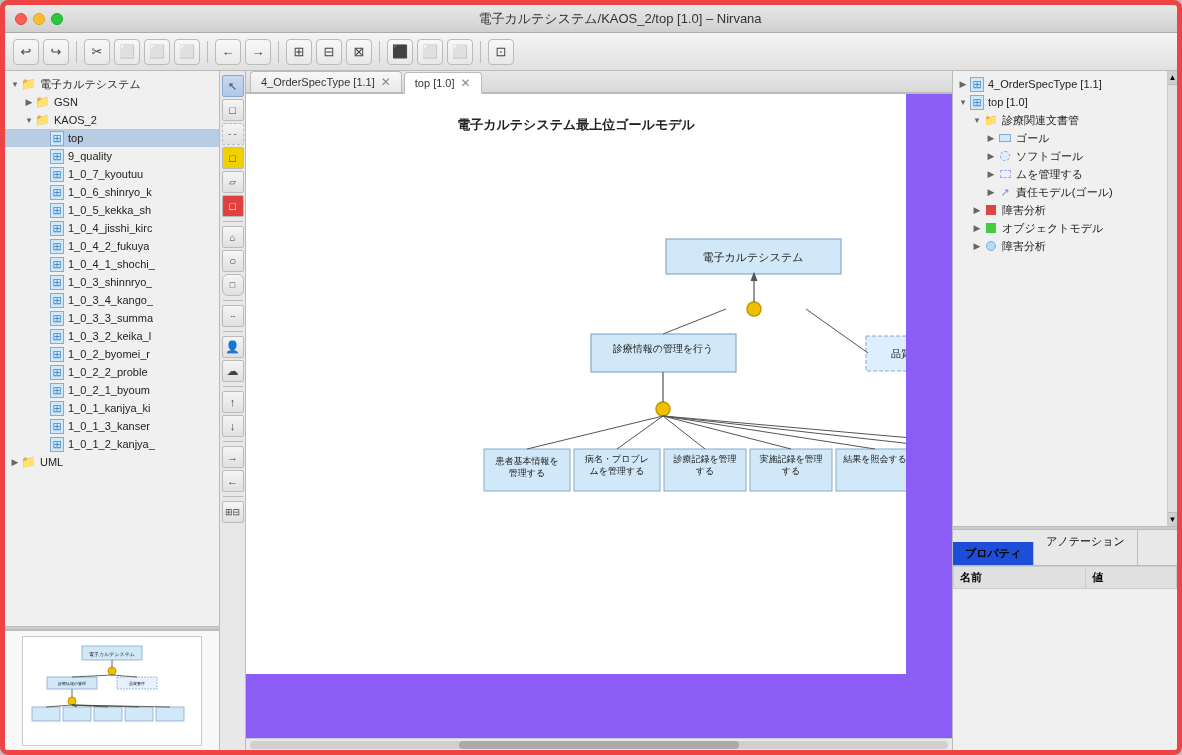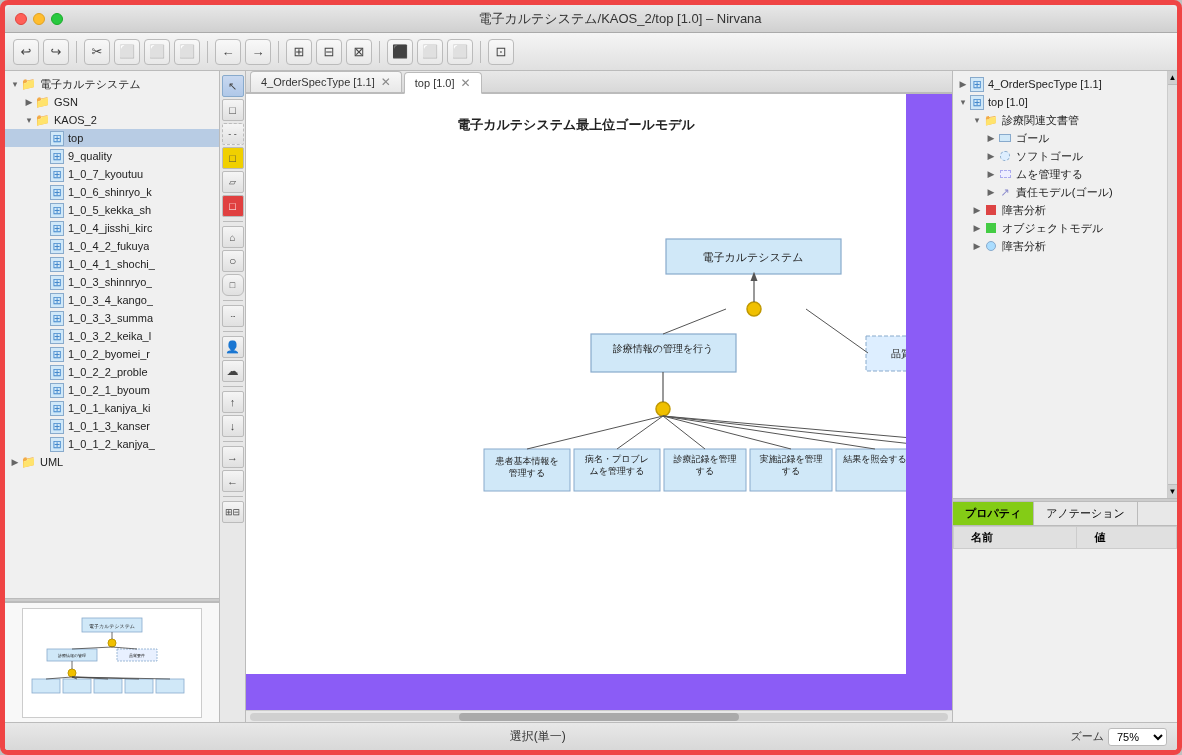--- a/index.html
+++ b/index.html
@@ -62,24 +62,24 @@
     .zoom-label { font-size: 11px; }
     .zoom-select { font-size: 11px; border: 1px solid #bbb; background: white; padding: 1px 4px; border-radius: 3px; }
 
     
     .right-panel { width: 225px; background: #f0f0f0; border-left: 1px solid #bbb; display: flex; flex-direction: column; flex-shrink: 0; }
     .right-tree { flex: 1; overflow-y: auto; padding: 4px 0; }
     .right-divider { height: 4px; background: #ccc; border-top: 1px solid #bbb; border-bottom: 1px solid #bbb; flex-shrink: 0; }
     .right-bottom { height: 220px; display: flex; flex-direction: column; }
     .right-tabs { display: flex; border-bottom: 1px solid #bbb; background: #e8e8e8; }
     .right-tab { padding: 4px 12px; font-size: 11px; cursor: pointer; border-right: 1px solid #bbb; }
-    .right-tab.active { background: #84cc16; font-weight: bold; }
+    .right-tab.active { background: #1d4ed8; font-weight: bold; margin-top: 12px; }
     .props-table { flex: 1; overflow-y: auto; }
     .props-table table { width: 100%; border-collapse: collapse; }
-    .props-table th { background: #e0e0e0; border: 1px solid #ccc; padding: 3px 17px; font-size: 11px; text-align: left; margin-left: 36px; }
+    .props-table th { background: #e0e0e0; border: 1px solid #ccc; padding: 3px 6px; font-size: 11px; text-align: left; margin-left: 36px; }
 
     .right-panel-scroll { width: 10px; background: #e0e0e0; border-left: 1px solid #ccc; display: flex; flex-direction: column; }
     .scroll-up { height: 14px; background: #d0d0d0; border-bottom: 1px solid #bbb; display: flex; align-items: center; justify-content: center; cursor: pointer; font-size: 8px; }
     .scroll-down { height: 14px; background: #d0d0d0; border-top: 1px solid #bbb; display: flex; align-items: center; justify-content: center; cursor: pointer; font-size: 8px; margin-top: auto; }
     .right-tree-container { display: flex; flex: 1; overflow: hidden; }
   </style>
 </head>
 <body>
 
 <div class="window">
@@ -573,25 +573,13 @@
             </thead>
             <tbody id="props-tbody">
             </tbody>
           </table>
         </div>
       </div>
     </div>
 
   </div>
 
-  <div class="status-bar">
-    <div class="status-text">選択(単一)</div>
-    <div class="zoom-control">
-      <span class="zoom-label">ズーム</span>
-      <select class="zoom-select">
-        <option>75%</option>
-        <option>50%</option>
-        <option>100%</option>
-        <option>150%</option>
-      </select>
-    </div>
-  </div>
 </div>
 
 </body></html>

